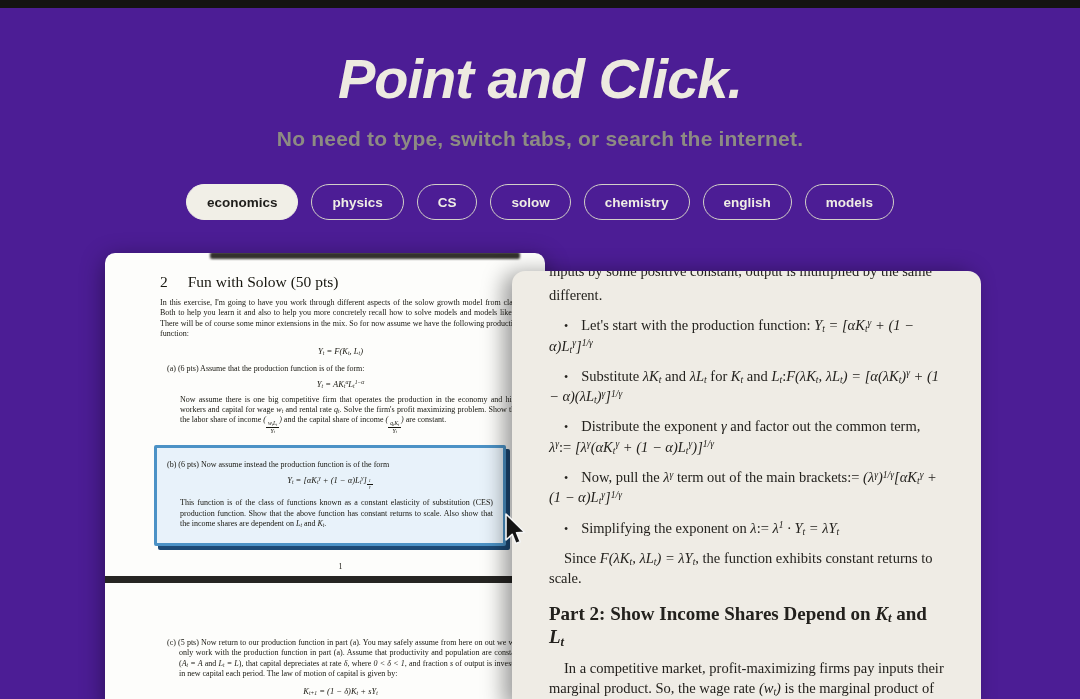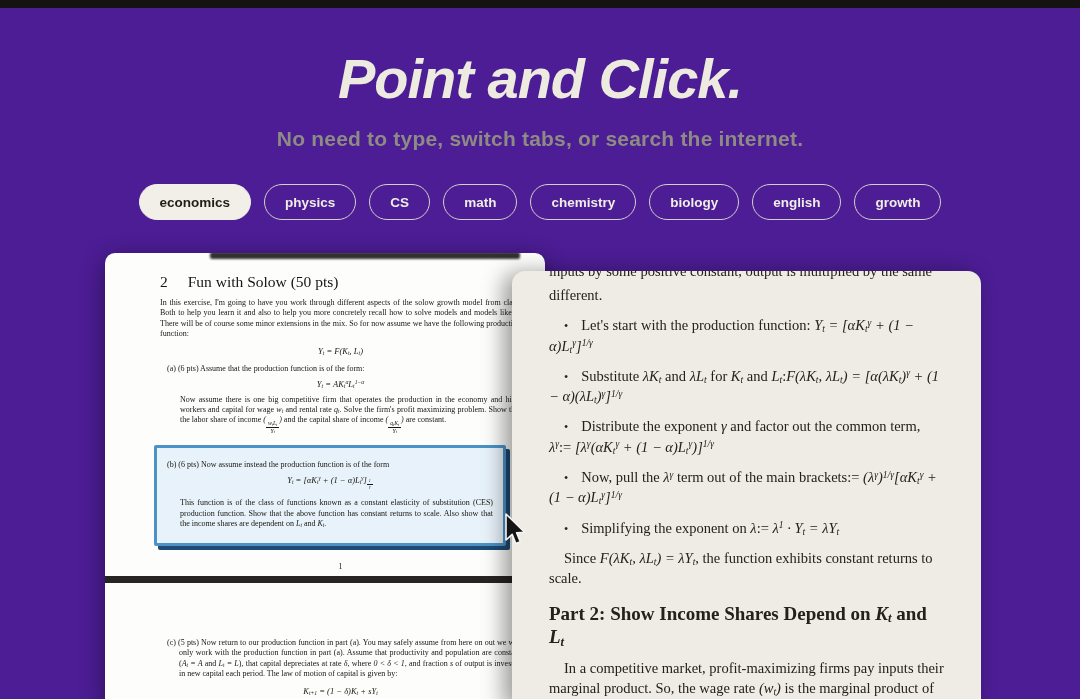--- a/index.html
+++ b/index.html
@@ -73,25 +73,24 @@
 
   <header class="hero">
     <h1>Point and Click.</h1>
     <p>No need to type, switch tabs, or search the internet.</p>
   </header>
 
   <nav class="pills" id="pills">
       <button class="pill active">economics</button>
       <button class="pill">physics</button>
       <button class="pill">CS</button>
-      <button class="pill">math</button>
+      <button class="pill">solow</button>
       <button class="pill">chemistry</button>
-      <button class="pill">biology</button>
       <button class="pill">english</button>
-      <button class="pill">growth</button>
+      <button class="pill">models</button>
     </nav>
 
   <div class="doc-card">
     <div class="page page1">
       <div class="blur-line"></div>
       <h2 class="doc-heading">
         <span class="num">2</span><span>Fun with Solow (50 pts)</span>
       </h2>
       <p class="doc-p">In this exercise, I'm going to have you work through different aspects of the solow growth model from class. Both to help you learn it and also to help you more concretely recall how to solve models and models like it. There will be of course some minor extensions in the mix. So for now assume we have the following production function:</p>
       <div class="doc-eq"><span class="math">Y<sub>t</sub> = F(K<sub>t</sub>, L<sub>t</sub>)</span></div>

